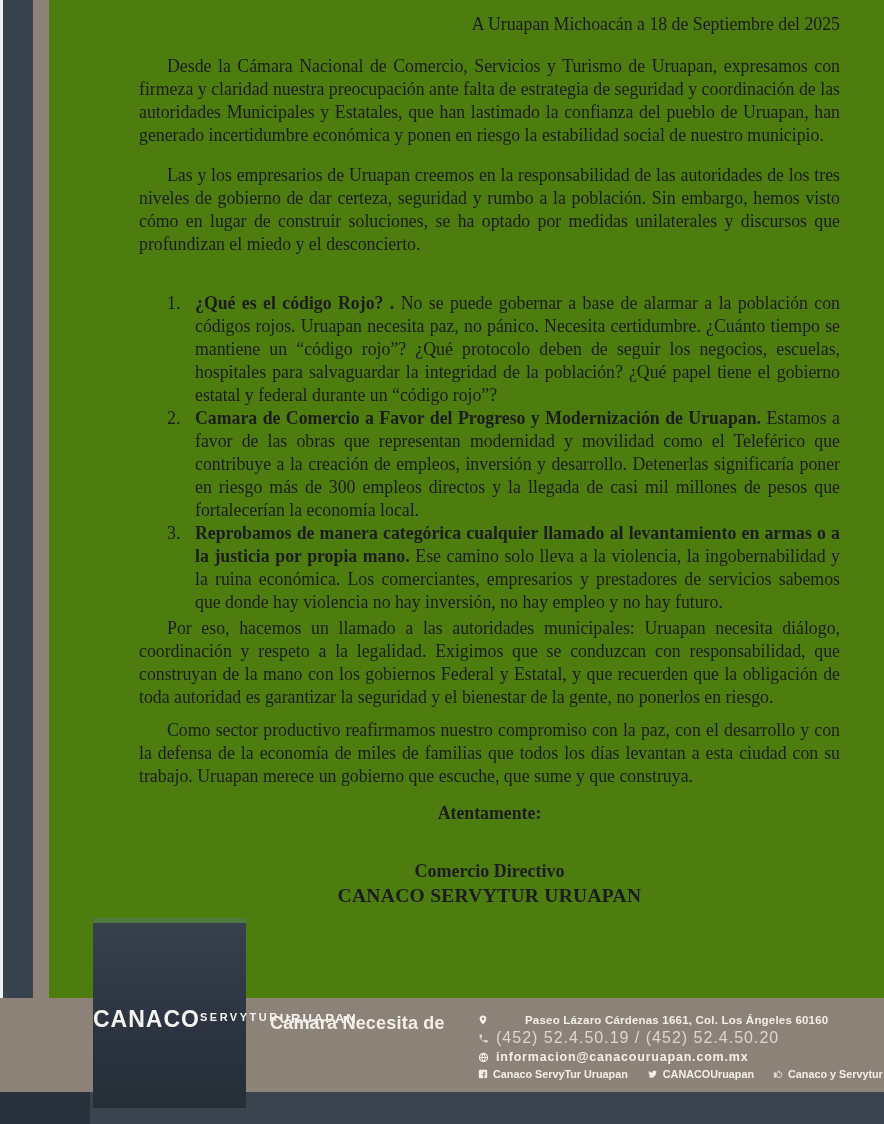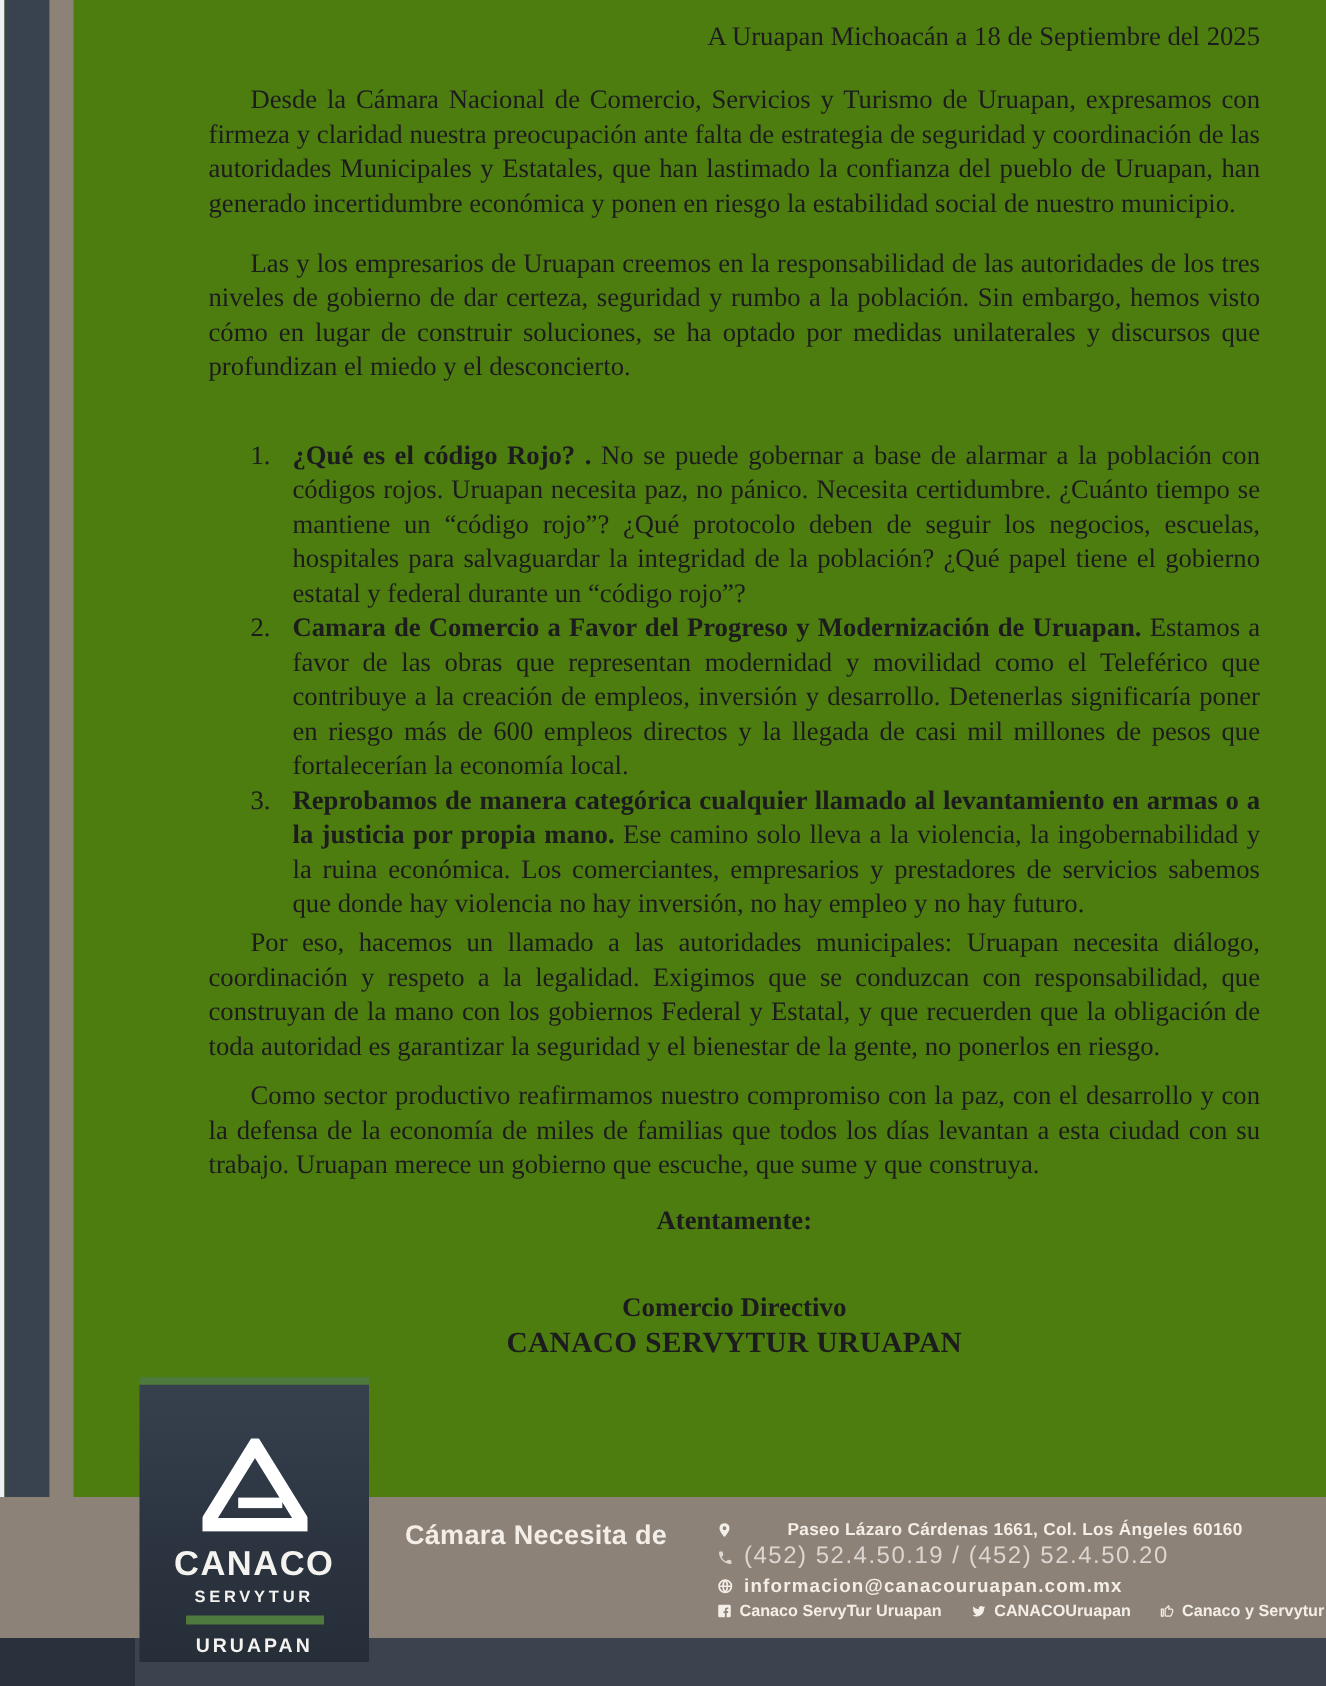--- a/index.html
+++ b/index.html
@@ -28,21 +28,21 @@
   .sig .l1{font-size:18px;line-height:24px;}
   .sig .l2{font-size:19.5px;line-height:25px;letter-spacing:.3px;}
   
   .footer-band{left:0;top:998px;width:884px;height:94px;background:#8d8278;}
   .bottom-strip{left:0;top:1092px;width:884px;height:32px;background:#3a434e;}
   .bottom-strip-left{left:0;top:1092px;width:90px;height:32px;background:#29313c;}
   .logo-block{
     left:93px;top:918px;width:153px;height:190px;
     background:linear-gradient(180deg,#37414e 0%,#2b3440 55%,#262e38 100%);
     border-top:5px solid #4e7a3e;box-sizing:border-box;
-    display:flex;flex-direction:column;align-items:center;
+    display:flex;flex-direction:row;align-items:center;
     font-family:"Liberation Sans", sans-serif;color:#f5f3ef;
   }
   .tri{margin-top:36px;}
   .brand{font-size:23px;font-weight:bold;letter-spacing:1px;margin-top:8px;}
   .brand-sub{font-size:11px;font-weight:bold;letter-spacing:2.5px;margin-top:3px;}
   .green-bar{width:92px;height:6px;background:#4e7a3e;margin-top:6px;}
   .brand-city{font-size:13px;font-weight:bold;letter-spacing:2px;margin-top:6px;}
   
   .org-name{
     left:270px;top:1012px;width:200px;
@@ -76,21 +76,21 @@
 
     <div class="num-list">
       <div class="li">
         <span class="num">1.</span>
         <b>¿Qué es el código Rojo? .</b>
         <span>No se puede gobernar a base de alarmar a la población con códigos rojos. Uruapan necesita paz, no pánico. Necesita certidumbre. ¿Cuánto tiempo se mantiene un “código rojo”? ¿Qué protocolo deben de seguir los negocios, escuelas, hospitales para salvaguardar la integridad de la población? ¿Qué papel tiene el gobierno estatal y federal durante un “código rojo”?</span>
       </div>
       <div class="li">
         <span class="num">2.</span>
         <b>Camara de Comercio a Favor del Progreso y Modernización de Uruapan.</b>
-        <span>Estamos a favor de las obras que representan modernidad y movilidad como el Teleférico que contribuye a la creación de empleos, inversión y desarrollo. Detenerlas significaría poner en riesgo más de 600 empleos directos y la llegada de casi mil millones de pesos que fortalecerían la economía local.</span>
+        <span>Estamos a favor de las obras que representan modernidad y movilidad como el Teleférico que contribuye a la creación de empleos, inversión y desarrollo. Detenerlas significaría poner en riesgo más de 300 empleos directos y la llegada de casi mil millones de pesos que fortalecerían la economía local.</span>
       </div>
       <div class="li">
         <span class="num">3.</span>
         <b>Reprobamos de manera categórica cualquier llamado al levantamiento en armas o a la justicia por propia mano.</b>
         <span>Ese camino solo lleva a la violencia, la ingobernabilidad y la ruina económica. Los comerciantes, empresarios y prestadores de servicios sabemos que donde hay violencia no hay inversión, no hay empleo y no hay futuro.</span>
       </div>
     </div>
 
     <p class="p3">Por eso, hacemos un llamado a las autoridades municipales: Uruapan necesita diálogo, coordinación y respeto a la legalidad. Exigimos que se conduzcan con responsabilidad, que construyan de la mano con los gobiernos Federal y Estatal, y que recuerden que la obligación de toda autoridad es garantizar la seguridad y el bienestar de la gente, no ponerlos en riesgo.</p>
     <p class="p4">Como sector productivo reafirmamos nuestro compromiso con la paz, con el desarrollo y con la defensa de la economía de miles de familias que todos los días levantan a esta ciudad con su trabajo. Uruapan merece un gobierno que escuche, que sume y que construya.</p>

